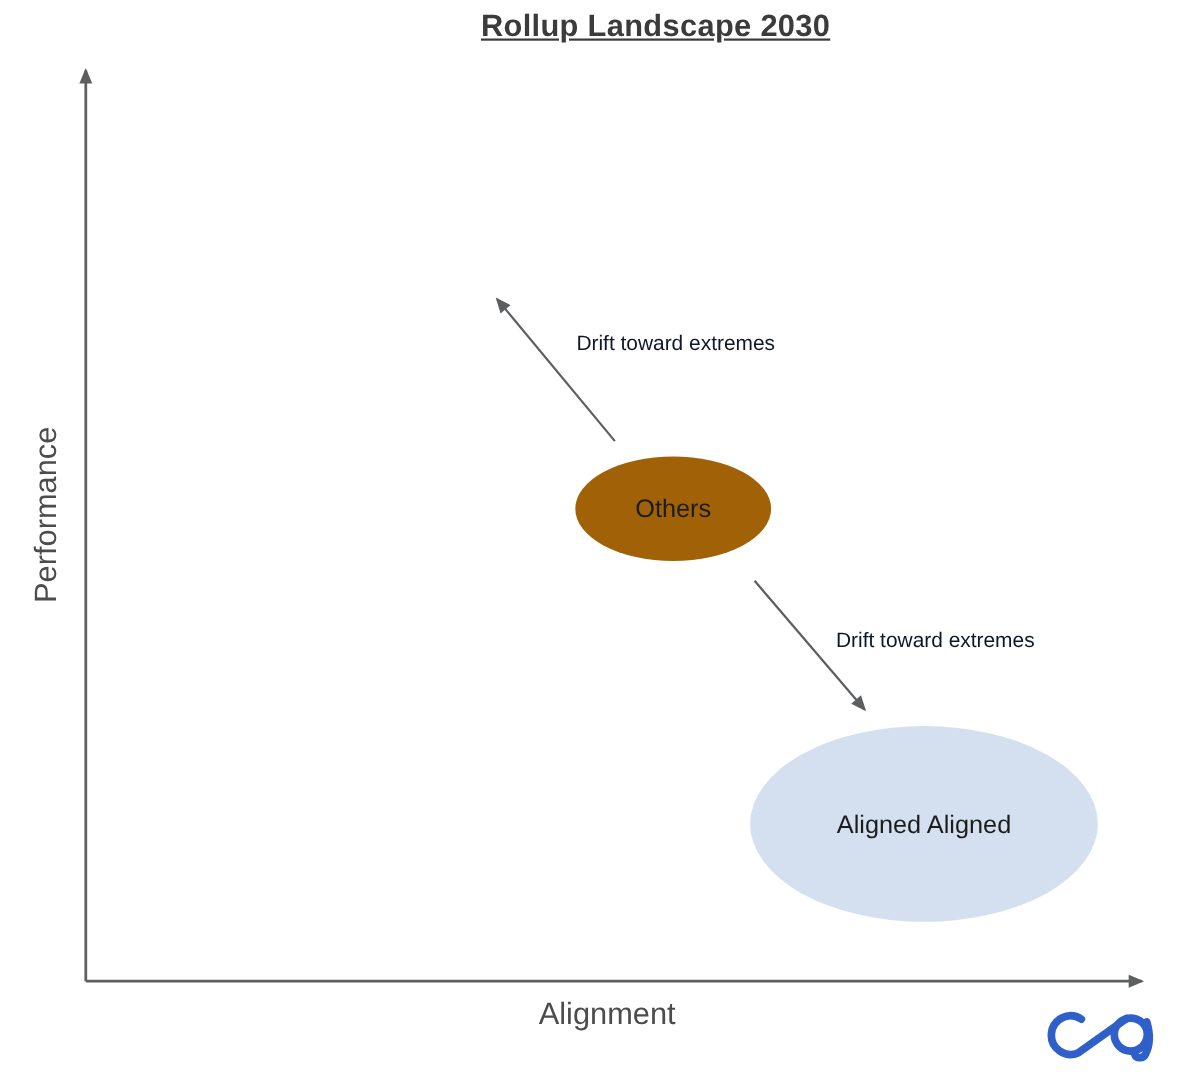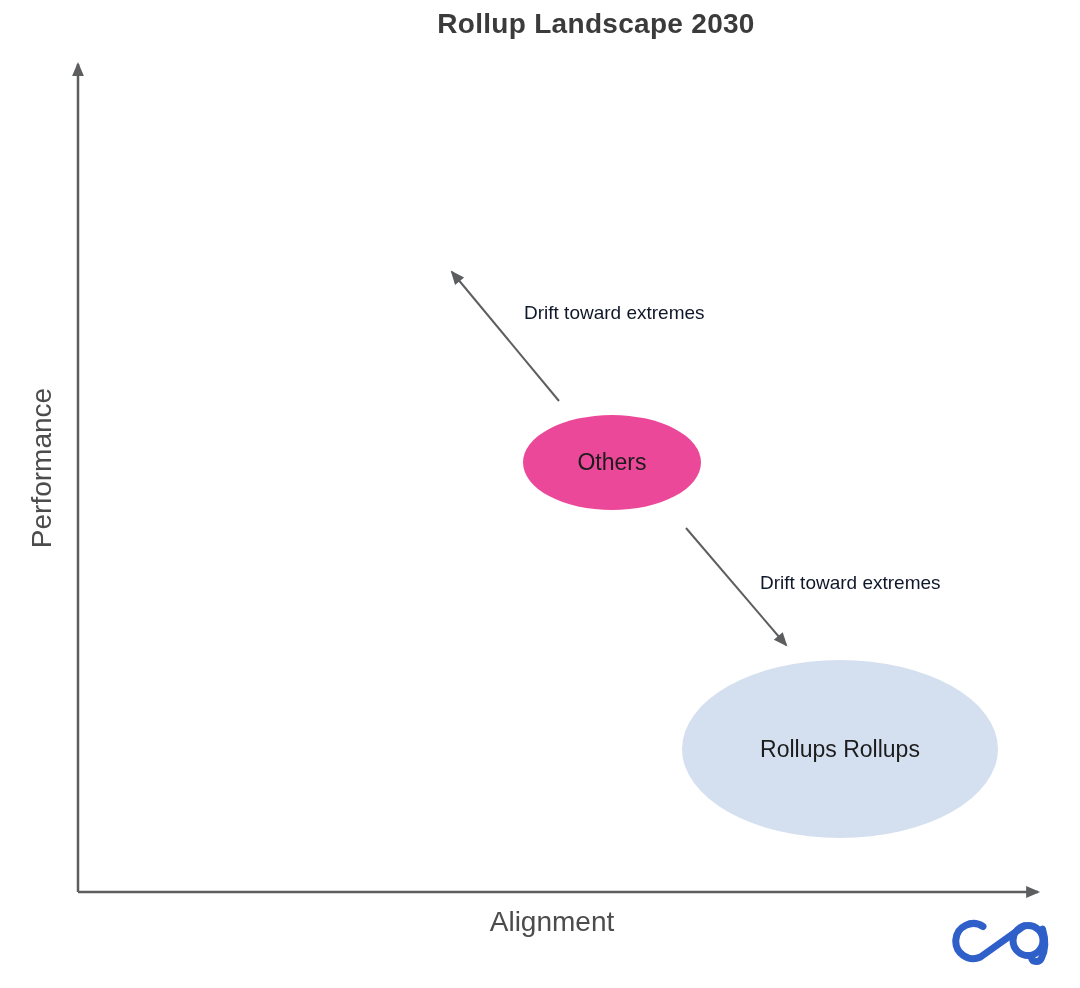--- a/index.html
+++ b/index.html
@@ -19,20 +19,21 @@
     position: absolute;
     top: 8px;
     left: 112px;
     right: 0;
     margin: 0;
     text-align: center;
     font-size: 28px;
     font-weight: bold;
     color: #3b3b3b;
     letter-spacing: 0.3px;
+    text-decoration: underline;
   }
   .axes-svg {
     position: absolute;
     left: 0; top: 0;
     width: 1080px;
     height: 988px;
   }
   .ellipse {
     position: absolute;
     border-radius: 50%;
@@ -94,26 +95,26 @@
         <path d="M 0 0.8 L 10 5 L 0 9.2 z" style="fill: rgb(92, 94, 96);"></path>
       </marker>
     </defs>
     <line x1="78" y1="892" x2="78" y2="64" stroke-width="2.5" marker-end="url(#arrowhead)" style="stroke: rgb(92, 94, 96);"></line>
     <line x1="78" y1="892" x2="1038" y2="892" stroke-width="2.5" marker-end="url(#arrowhead)" style="stroke: rgb(92, 94, 96);"></line>
     <line x1="559" y1="401" x2="452" y2="272" stroke-width="2" marker-end="url(#arrowhead)" style="stroke: rgb(92, 94, 96);"></line>
     <line x1="686" y1="528" x2="786" y2="645" stroke-width="2" marker-end="url(#arrowhead)" style="stroke: rgb(92, 94, 96);"></line>
   </svg>
 
 
-  <div class="ellipse ellipse-others" style="background-color: #ec4899;">
+  <div class="ellipse ellipse-others" style="background-color: #a16207;">
     <span class="ellipse-label">Others</span>
   </div>
 
   <div class="ellipse ellipse-aligned" style="background-color: rgb(212, 224, 239);">
-    <span class="ellipse-label">Rollups Rollups</span>
+    <span class="ellipse-label">Aligned Aligned</span>
   </div>
 
   <div class="drift-label drift-upper">Drift toward extremes</div>
 
   <div class="drift-label drift-lower">Drift toward extremes</div>
 
   <div class="x-axis-label">Alignment</div>
 
   <div class="y-axis-label">Performance</div>
 

